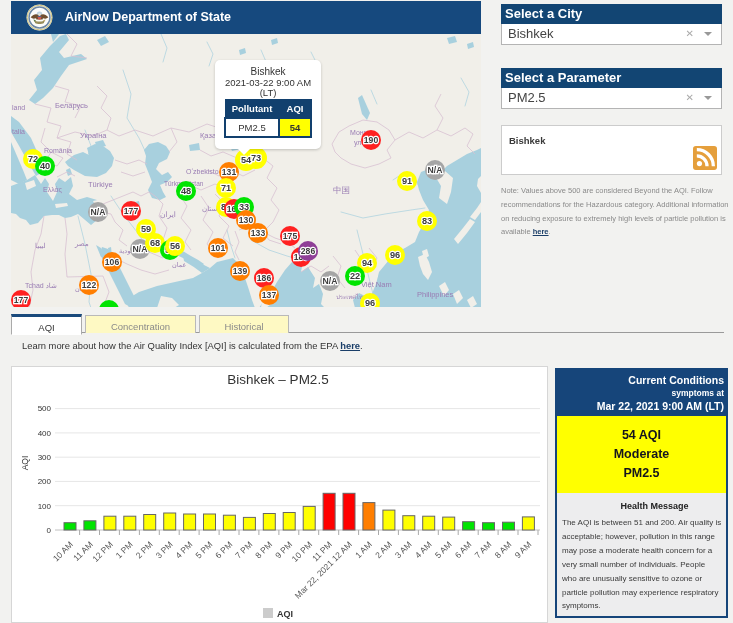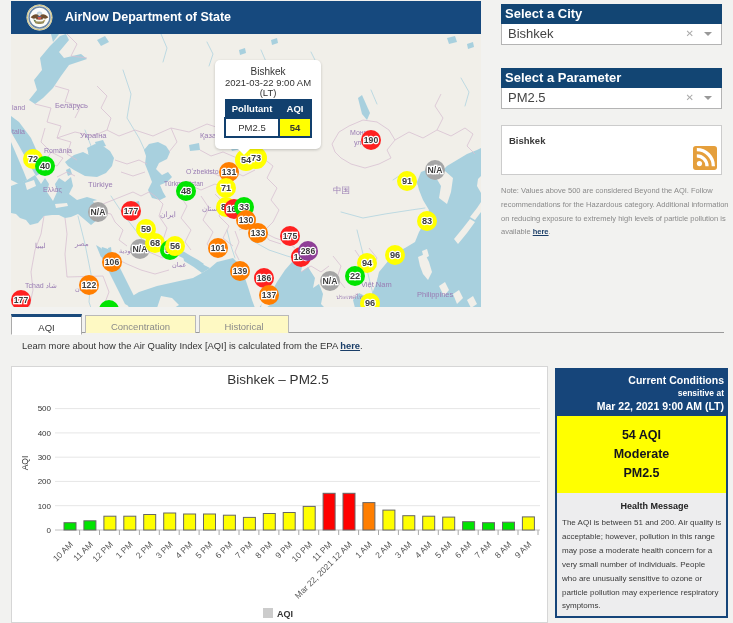--- a/index.html
+++ b/index.html
@@ -171,21 +171,21 @@
 <rect x="510.4" y="149.9" width="12" height="13.1" fill="#ffff00" stroke="#666" stroke-width="1"></rect>
 <line x1="526.0" y1="163.0" x2="526.0" y2="168.0" stroke="#aaaaaa" stroke-width="1"></line>
 <text x="519.9" y="178.0" font-size="8.5" fill="#555" text-anchor="end" transform="rotate(-45 519.9 178.0)">9 AM</text>
 <rect x="251" y="241" width="10" height="10" fill="#cccccc"></rect>
 <text x="265" y="249.5" font-size="9" font-weight="bold" fill="#333">AQI</text>
 </svg></div>
 
   <div class="abs" id="cc">
     <div class="hd">
       <div class="l1">Current Conditions</div>
-      <div class="l2">sensitive at</div>
+      <div class="l2">symptoms at</div>
       <div class="l3">Mar 22, 2021 9:00 AM (LT)</div>
     </div>
     <div class="yl">54 AQI<br>Moderate<br>PM2.5</div>
     <div class="hm">Health Message</div>
     <div class="msg">The AQI is between 51 and 200. Air quality is acceptable; however, pollution in this range may pose a moderate health concern for a very small number of individuals. People who are unusually sensitive to ozone or particle pollution may experience respiratory symptoms.</div>
   </div>
 
   <svg class="abs" style="left:11px;top:34px" width="470" height="273" viewBox="0 0 470 273">
 <rect x="0" y="0" width="470" height="273" fill="#f1efe9"></rect>
 <g fill="#a8d0de">

